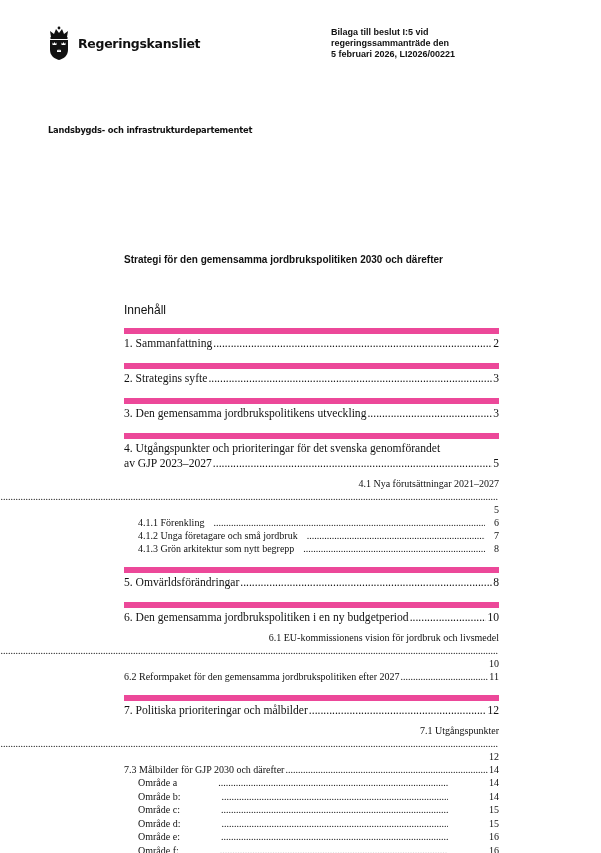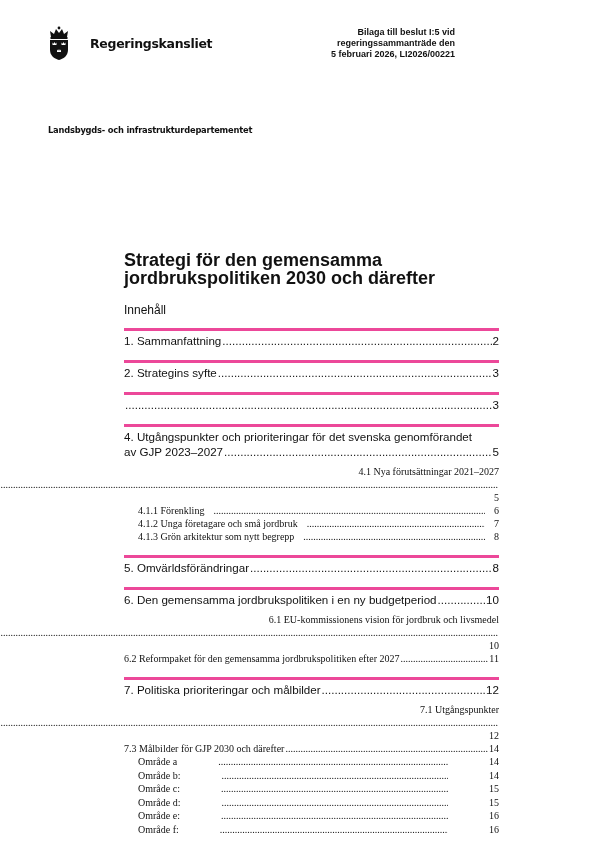--- a/index.html
+++ b/index.html
@@ -1,38 +1,38 @@
 <!DOCTYPE html>
 <html><head>
 <meta charset="utf-8">
 <style>
   html, body { margin: 0; padding: 0; background: #ffffff; }
   body { width: 601px; height: 853px; position: relative; overflow: hidden; color: #111; }
   .page { position: absolute; left: 0; top: 0; width: 601px; height: 853px; background: #fff; }
 
   .logo { position: absolute; left: 48px; top: 26px; display: flex; align-items: center; }
   .logo svg { display: block; }
-  .logo-text { font-family: "DejaVu Sans", sans-serif; font-weight: bold; font-size: 12.5px; margin-left: 20px; letter-spacing: -0.3px; color: #111; }
+  .logo-text { font-family: "DejaVu Sans", sans-serif; font-weight: bold; font-size: 12.5px; margin-left: 8px; letter-spacing: -0.3px; color: #111; }
 
   .annex { position: absolute; left: 331px; top: 27px; font-family: "Liberation Sans", sans-serif; font-weight: bold; font-size: 9px; line-height: 11px; color: #111; }
-  .annex div { white-space: nowrap; text-align: right; }
+  .annex div { white-space: nowrap; }
 
   .dept { position: absolute; left: 48px; top: 125px; font-family: "DejaVu Sans", sans-serif; font-weight: bold; font-size: 8.3px; letter-spacing: -0.2px; color: #111; }
 
-  .title { position: absolute; left: 124px; top: 251px; width: 380px; font-family: "Liberation Sans", sans-serif; font-weight: bold; font-size: 18px; line-height: 18px; color: #111; }
+  .title { position: absolute; left: 124px; top: 251px; width: 380px; font-family: "Liberation Sans", sans-serif; font-weight: bold; font-size: 10px; line-height: 18px; color: #111; }
   .toc-heading { position: absolute; left: 124px; top: 303px; font-family: "Liberation Sans", sans-serif; font-size: 12px; color: #111; }
 
   .toc { position: absolute; left: 124px; top: 322px; width: 375px; }
   .entry { display: flex; align-items: flex-end; color: #111; white-space: nowrap; }
   .entry .lbl { flex: 0 0 auto; }
   .entry .dots { flex: 1 1 auto; overflow: hidden; margin: 0 1px; }
   .entry .dots::before { content: "................................................................................................................................................................................................................"; letter-spacing: 0; }
   .entry .pg { flex: 0 0 auto; }
 
-  .lvl1 { font-family: Liberation Sans, sans-serif; font-size: 11.6px; line-height: 15px; margin-top: 12px; border-top: 3px solid #ec4899; padding-top: 2px; }
+  .lvl1 { font-family: Liberation Serif, serif; font-size: 11.6px; line-height: 15px; margin-top: 12px; border-top: 6px solid #ec4899; padding-top: 2px; }
   .lvl1:first-child { margin-top: 6px; }
   .lvl1.multi { display: block; }
   .lvl1.multi .line2 { display: flex; align-items: flex-start; }
   .lvl1.multi .line2 .dots { flex: 1 1 auto; overflow: hidden; margin: 0 1px; }
   .lvl1.multi .line2 .dots::before { content: "................................................................................................................................................................................................................"; }
 
   .lvl2 { font-family: "Liberation Serif", serif; font-size: 10px; line-height: 13px; }
   .lvl2.first { margin-top: 6px; flex-direction: column; }
   .lvl3 { font-family: "Liberation Serif", serif; font-size: 10px; line-height: 13px; padding-left: 14px; gap: 8px; }
   .lvl4 { font-family: "Liberation Serif", serif; font-size: 10px; line-height: 13.5px; padding-left: 14px; gap: 40px; }
@@ -77,20 +77,21 @@
       <span class="pg">2</span>
     </div>
 
     <div class="entry lvl1">
       <span class="lbl">2. Strategins syfte</span>
       <span class="dots"></span>
       <span class="pg">3</span>
     </div>
 
     <div class="entry lvl1">
+      <span class="lbl">3. Den gemensamma jordbrukspolitikens utveckling</span>
       <span class="dots"></span>
       <span class="pg">3</span>
     </div>
 
     <div class="entry lvl1 multi">
       <div class="line1">4. Utgångspunkter och prioriteringar för det svenska genomförandet</div>
       <div class="line2">
         <span class="lbl">av GJP 2023–2027</span>
         <span class="dots"></span>
         <span class="pg">5</span>

